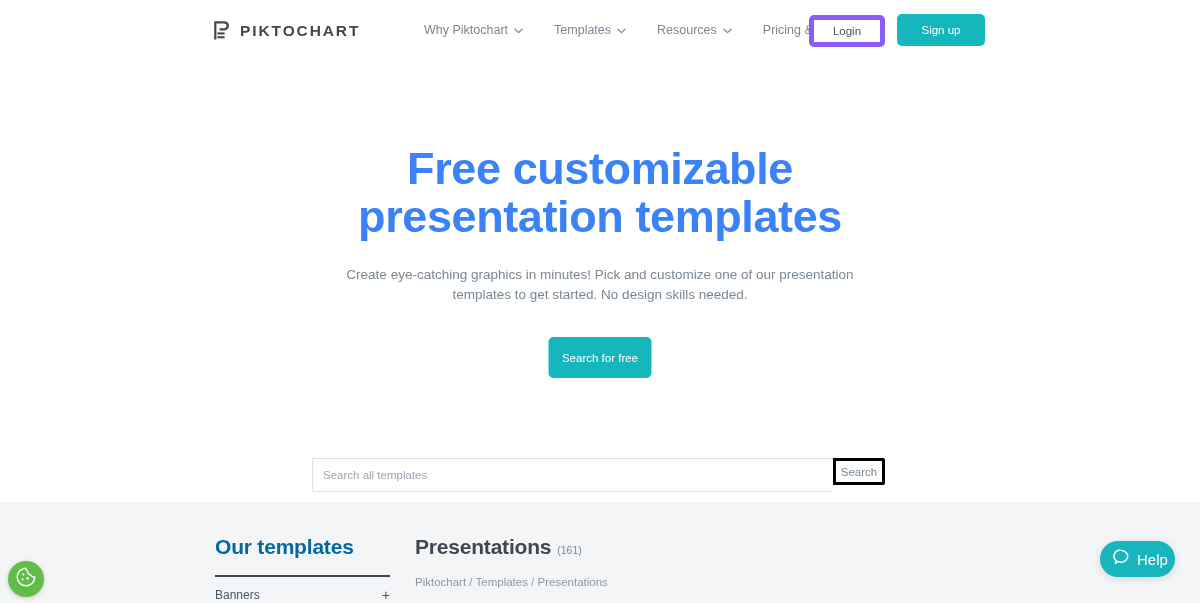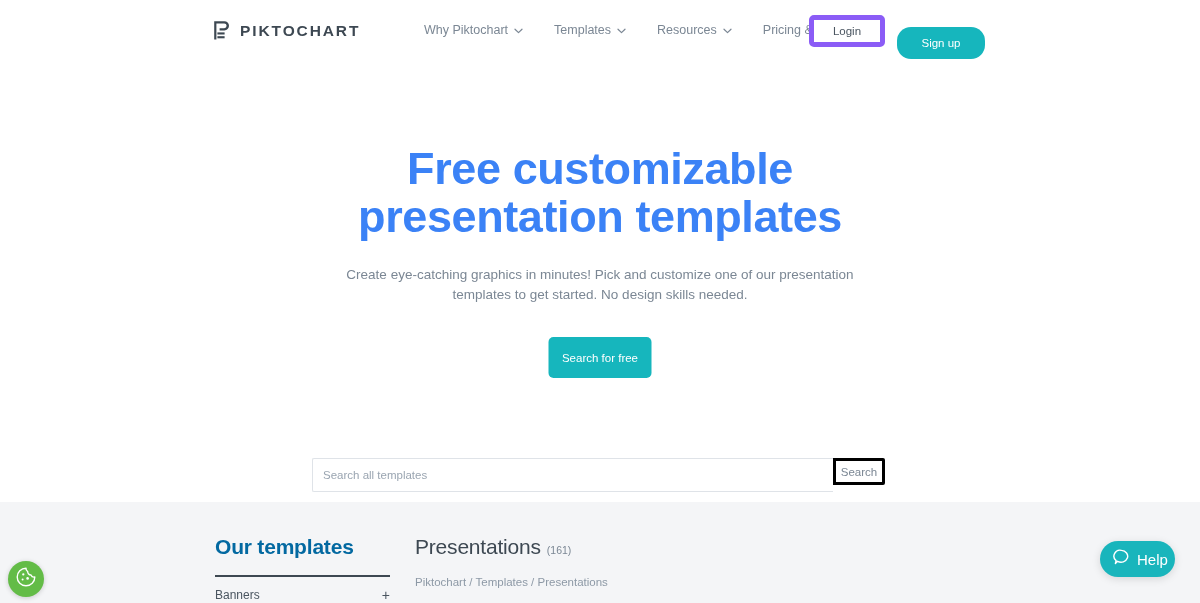--- a/index.html
+++ b/index.html
@@ -41,23 +41,23 @@
   .btn-login {
     position: absolute; left: 809px; top: 15px;
     width: 76px; height: 32px;
     border: 5px solid #8b5cf6; border-radius: 5px;
     background: #ffffff; color: #4a5560;
     font-size: 11.5px; font-family: "Liberation Sans", sans-serif;
     display: flex; align-items: center; justify-content: center;
     cursor: pointer;
   }
   .btn-signup {
-    position: absolute; left: 897px; top: 27px;
+    position: absolute; left: 897px; top: 14px;
     width: 88px; height: 32px;
-    border: none; border-radius: 14px;
+    border: none; border-radius: 5px;
     background: #16b6bd; color: #ffffff;
     font-size: 11.5px; font-family: "Liberation Sans", sans-serif;
     display: flex; align-items: center; justify-content: center;
     cursor: pointer;
   }
 
   
   .hero { position: absolute; top: 62px; left: 0; width: 1200px; height: 440px; background: #ffffff; }
   .hero-title {
     position: absolute; top: 83px; left: 0; width: 1200px;
@@ -112,21 +112,21 @@
     position: absolute; left: 215px; top: 86px; width: 175px;
     display: flex; align-items: center; justify-content: space-between;
     font-size: 12px; color: #4a5560; cursor: pointer;
   }
   .side-plus { font-size: 14px; color: #4a5560; line-height: 1; }
 
   .cat-title {
     position: absolute; left: 415px; top: 33px;
     display: flex; align-items: baseline; gap: 6px;
   }
-  .cat-title-main { font-size: 21px; font-weight: normal; color: #3d4852; letter-spacing: -0.2px; }
+  .cat-title-main { font-size: 21px; font-weight: bold; color: #3d4852; letter-spacing: -0.2px; }
   .cat-count { font-size: 10.5px; color: #7b8794; }
   .breadcrumb { position: absolute; left: 415px; top: 74px; font-size: 11.5px; color: #8d99a6; }
 
   
   .help-widget {
     position: absolute; left: 1100px; top: 541px;
     width: 75px; height: 36px; border-radius: 18px;
     background: #19b5bc; color: #ffffff;
     display: flex; align-items: center; gap: 6px;
     padding-left: 12px; cursor: pointer;

